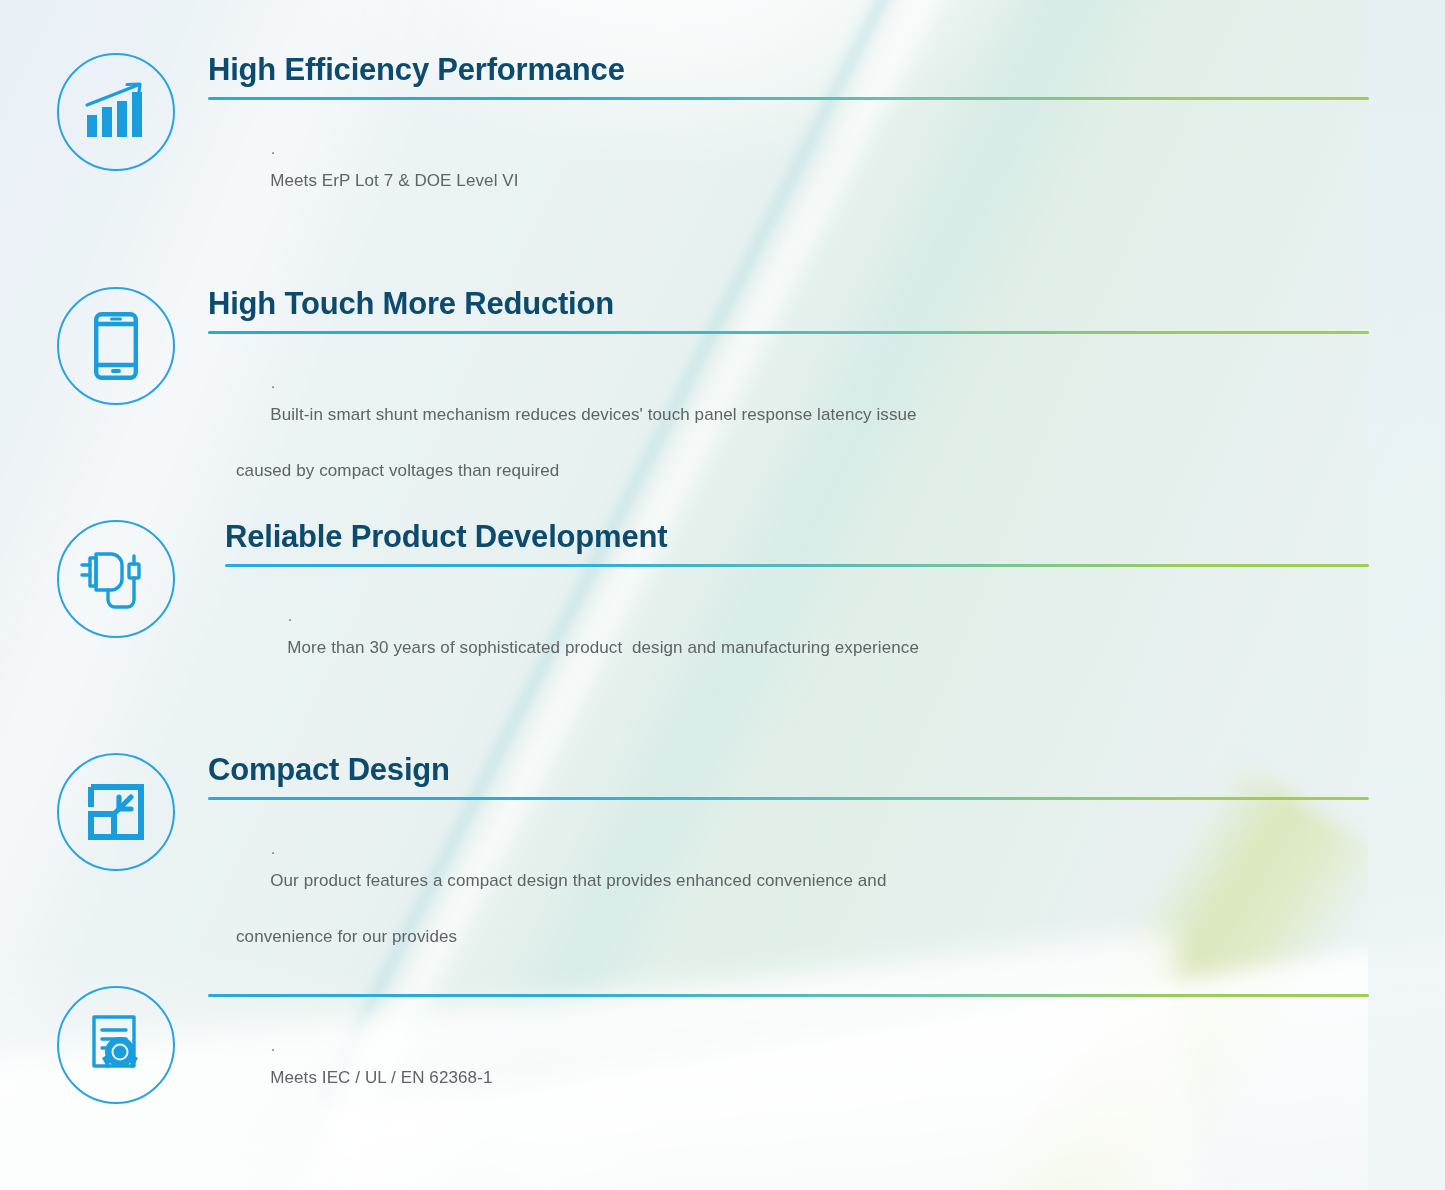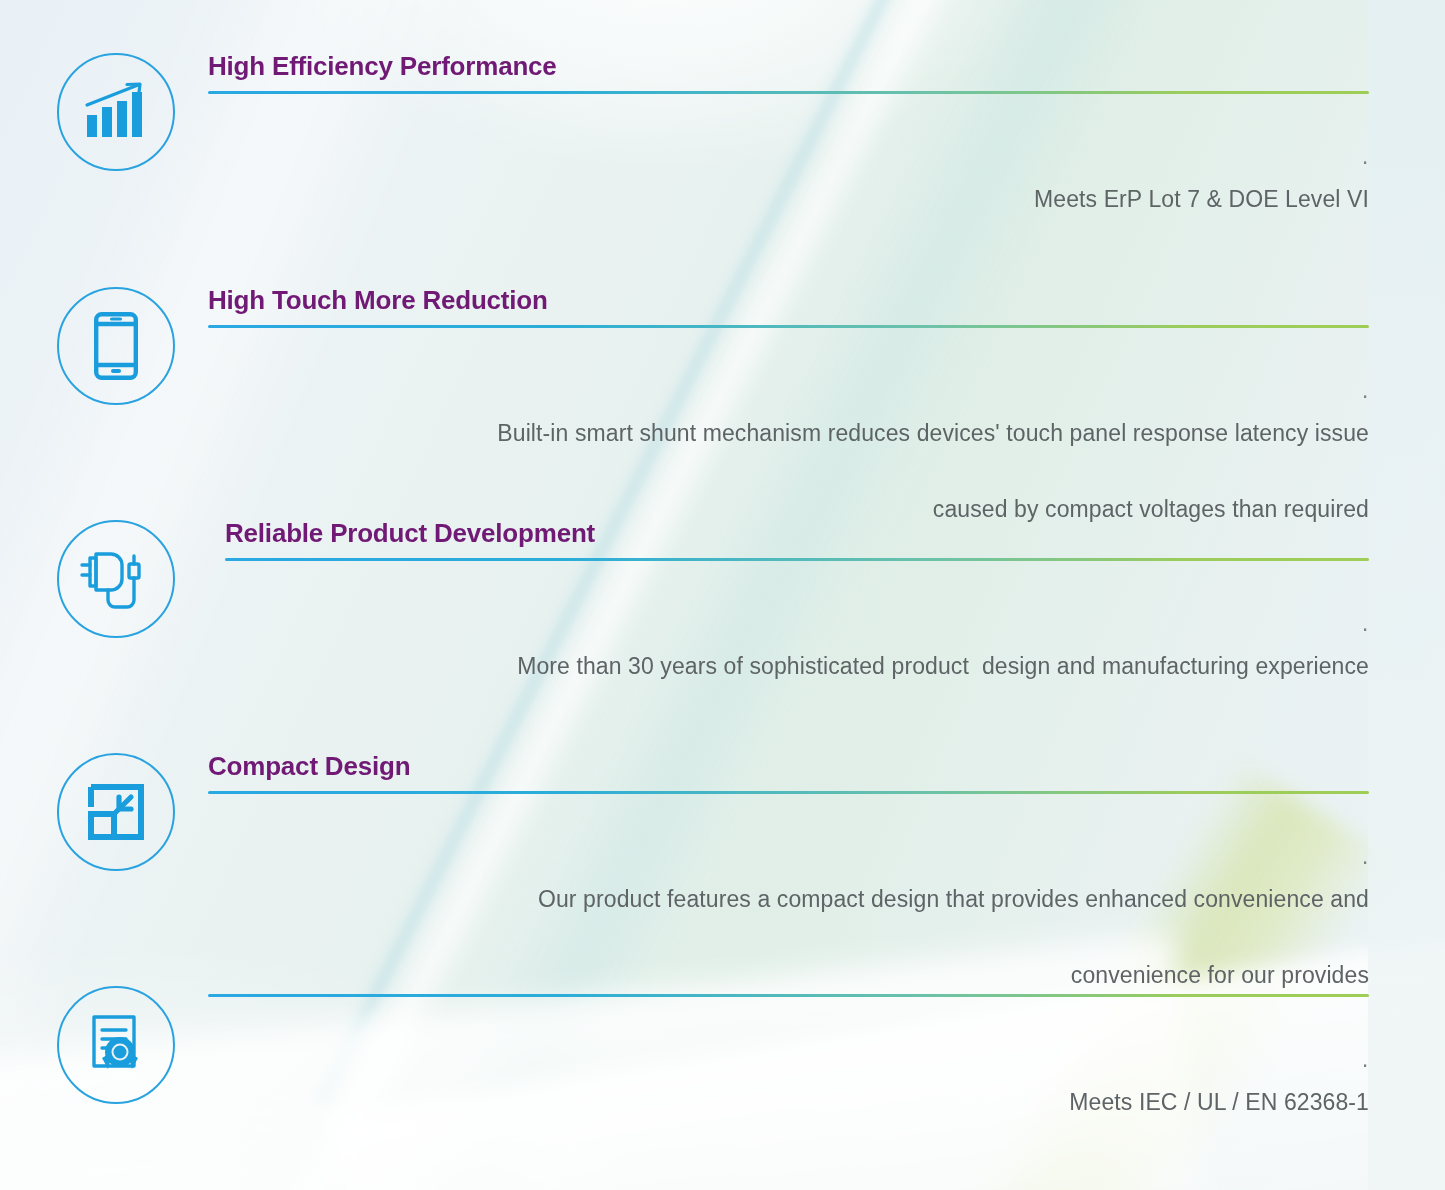--- a/index.html
+++ b/index.html
@@ -150,50 +150,49 @@
   }
 
   .text-col {
     flex:1 1 auto;
     margin-left:32px;
     padding-right:76px;
     min-width:0;
   }
 
   .feature-title {
-    font-size:26px;
+    font-size:31px;
     font-weight:bold;
-    color:#701a75;
+    color:#0c4a6e;
     letter-spacing:-0.2px;
     line-height:1.15;
     white-space:nowrap;
   }
 
   .feature-divider {
     height:3px;
     margin-top:9px;
     margin-bottom:11px;
     border-radius:2px;
     background:linear-gradient(90deg,
       #29a8e2 0%,
       #2badd9 30%,
       #6cc2a8 62%,
       #9bcc5c 84%,
       #9fce57 100%);
   }
 
   .bullet-line {
-    font-size:23px;
+    font-size:17px;
     color:#5e6366;
     line-height:1.65;
     letter-spacing:.1px;
     text-indent:-14px;
     padding-left:14px;
     white-space:pre-wrap;
-    text-align:right;
   }
   .bullet-line + .bullet-line { margin-top:-1px; }
   .bullet-dot { color:#7b8083; }
 
   .wrap-line { display:block; padding-left:14px; text-indent:0; }
 </style>
 </head>
 <body>
 
 <div id="page">

